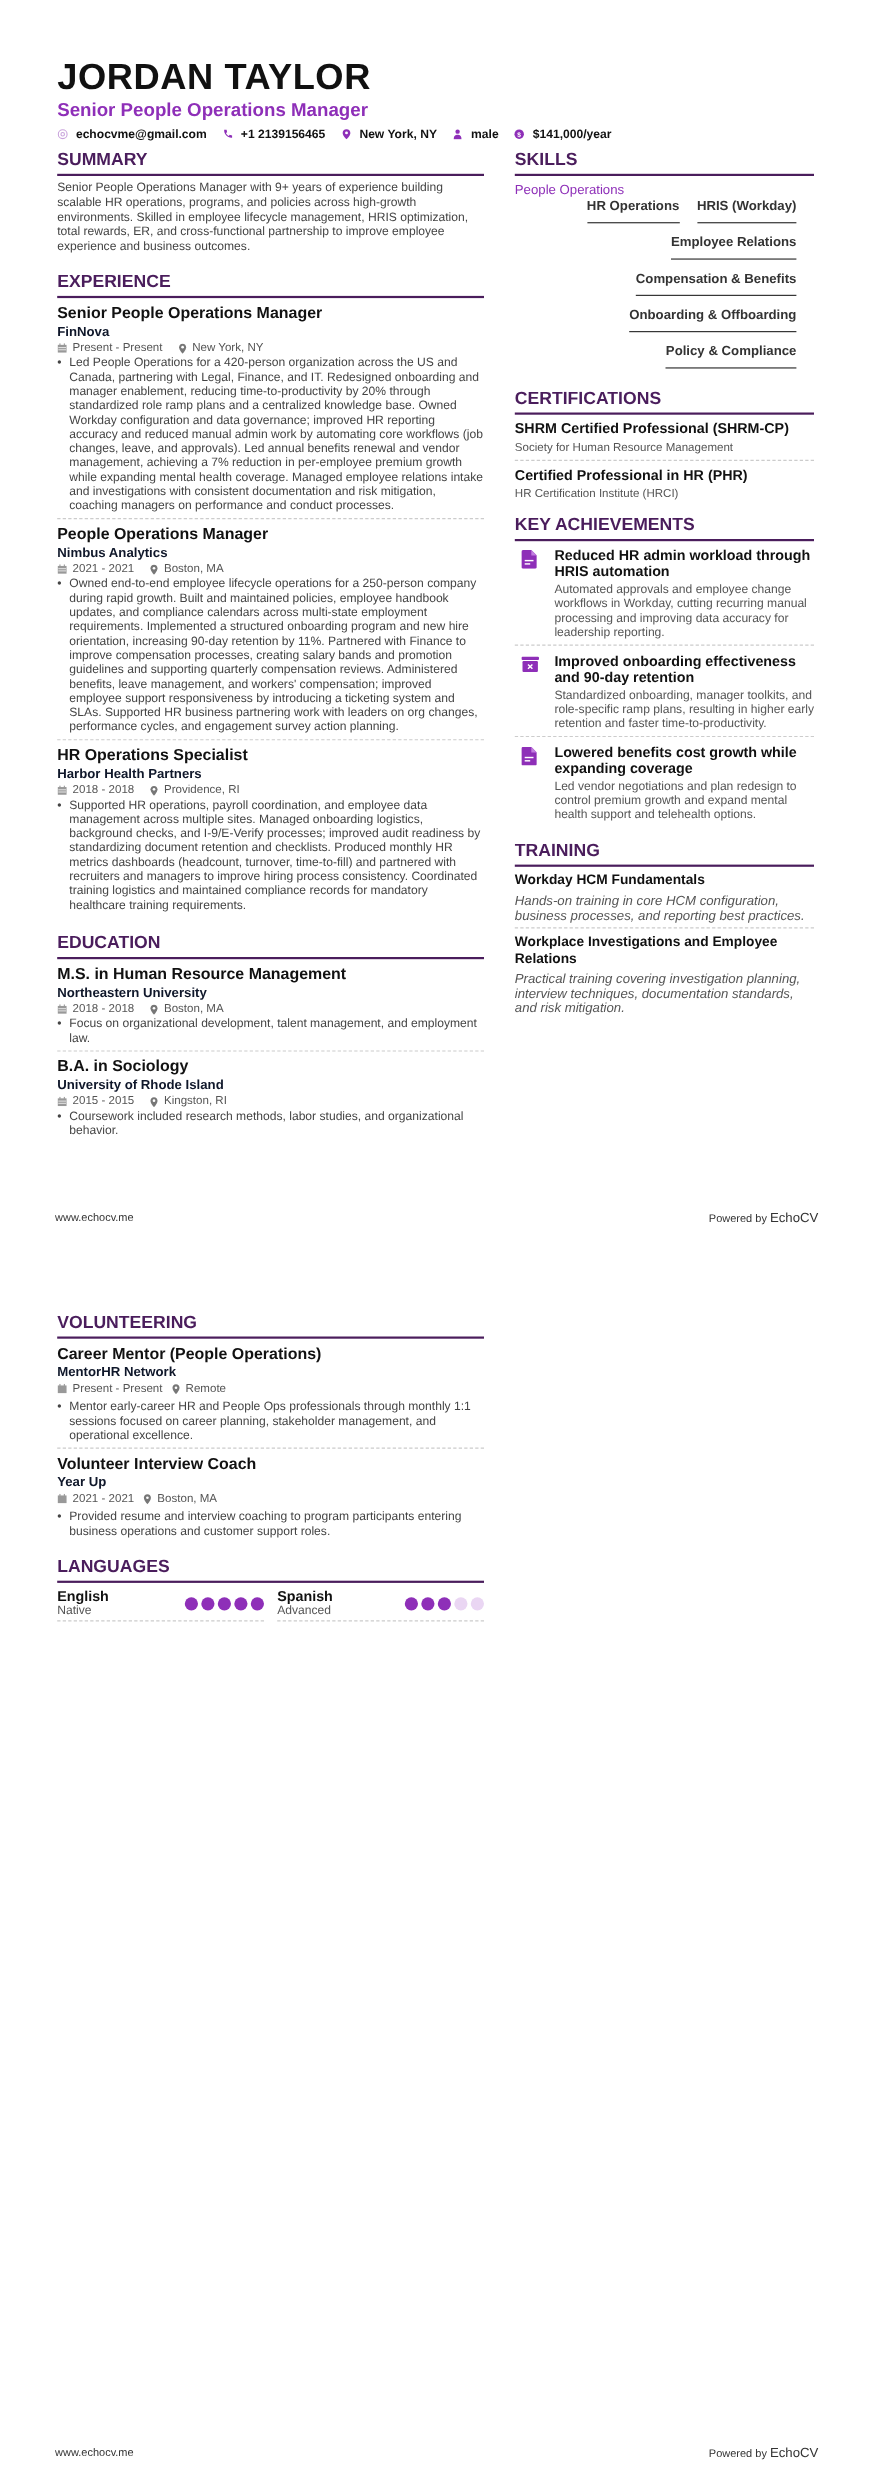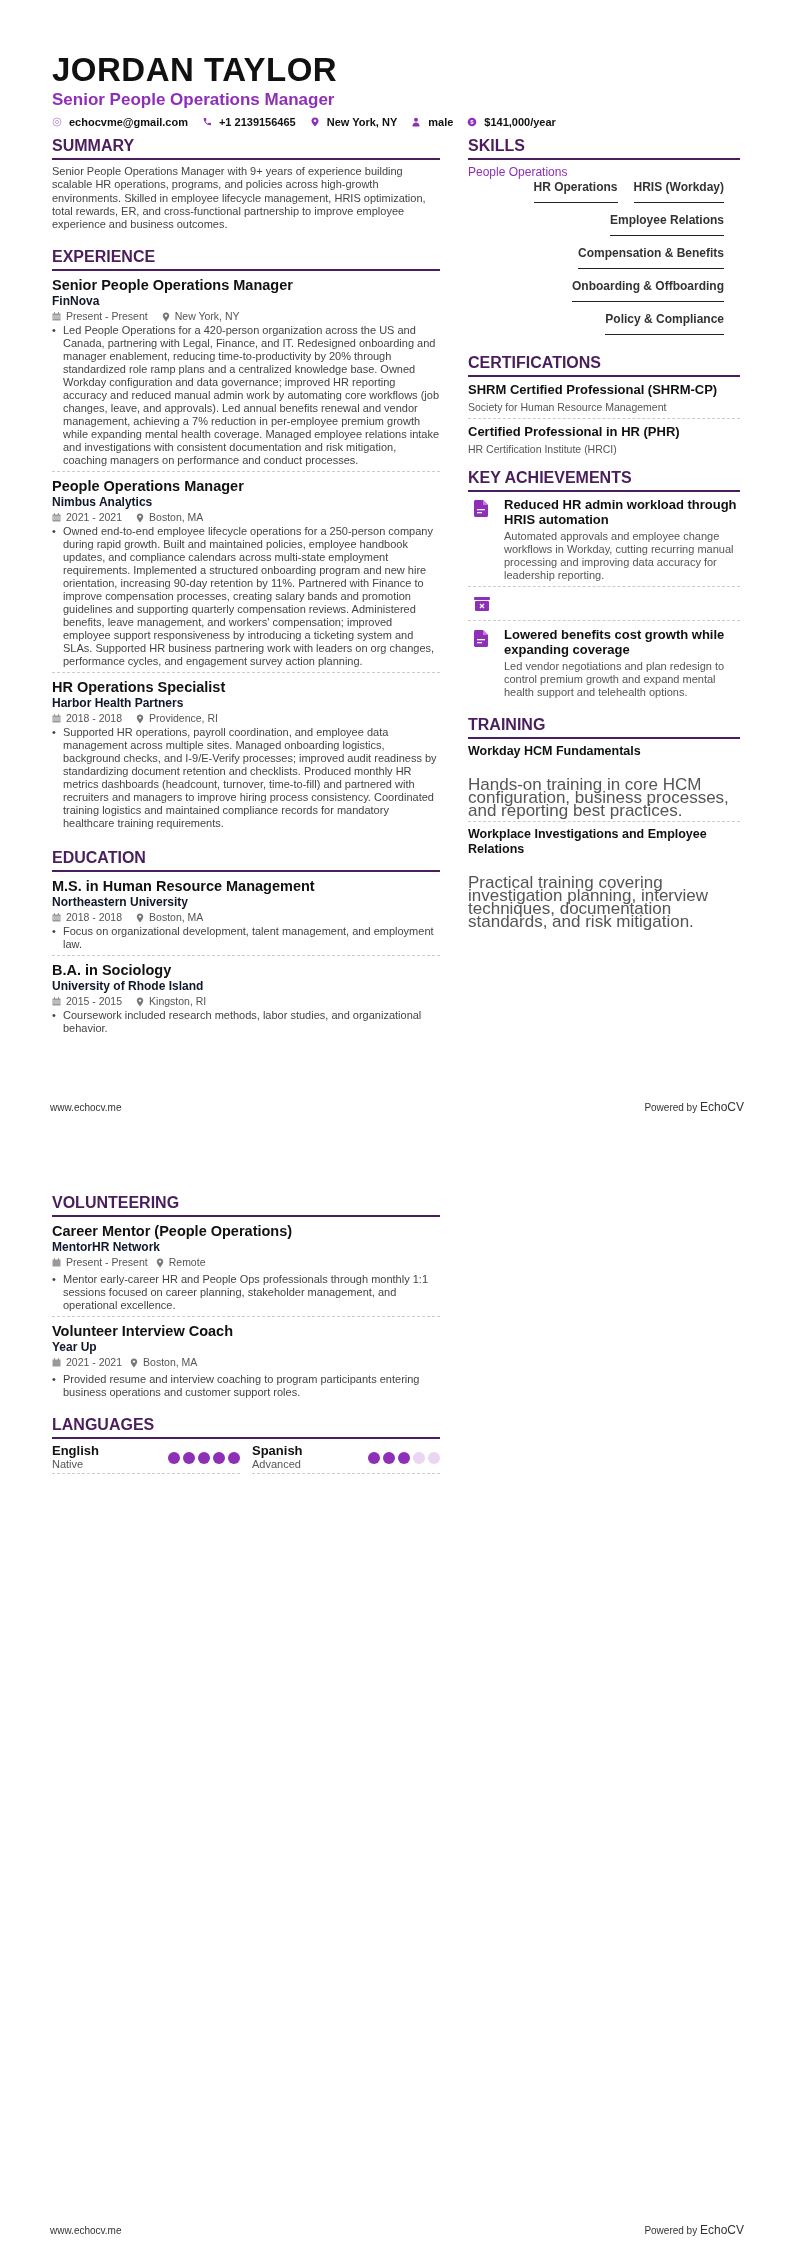--- a/index.html
+++ b/index.html
@@ -39,21 +39,21 @@
   .cert-title { font-size: 13px; font-weight: 700; color: #111; line-height: 16px; }
   .cert-sub { font-size: 10.5px; color: #555; line-height: 14px; margin-top: 2px; }
 
   .ach { display: flex; padding-bottom: 4px; border-bottom: 1px dashed #ccc; margin-bottom: 6px; }
   .ach.last { border-bottom: none; }
   .ach-ic { width: 36px; flex: 0 0 36px; padding-top: 3px; padding-left: 6px; }
   .ach-title { font-size: 13px; font-weight: 700; color: #111; line-height: 15px; }
   .ach-desc { font-size: 11px; color: #555; line-height: 13px; margin-top: 3px; }
 
   .train-title { font-size: 12.5px; font-weight: 700; color: #111; line-height: 15px; }
-  .train-desc { font-size: 17px; color: #555; line-height: 13px; margin-top: 19px; }
+  .train-desc { font-size: 12px; color: #555; line-height: 13px; margin-top: 5px; font-style: italic; }
 
   .footer { position: absolute; left: 50px; width: 694px; display: flex; justify-content: space-between; align-items: center; font-size: 10px; color: #333; }
   .footer .brand { font-size: 12px; color: #333; }
 
   .langs { display: flex; justify-content: space-between; gap: 12px; }
   .lang { width: 190px; display: flex; justify-content: space-between; align-items: center; border-bottom: 1px dashed #ccc; padding-bottom: 2px; }
   .lang-name { font-size: 13px; font-weight: 700; color: #111; line-height: 14px; }
   .lang-level { font-size: 11px; color: #555; line-height: 13px; }
   .dots { display: flex; }
   .dot { width: 12px; height: 12px; border-radius: 50%; margin-left: 3px; background: #8e2fb8; }
@@ -302,20 +302,24 @@
           <div class="ach-desc">Automated approvals and employee change workflows in Workday, cutting recurring manual processing and improving data accuracy for leadership reporting.</div>
         </div>
       </div>
 
       <div class="ach">
         <div class="ach-ic"><svg width="16" height="16" viewBox="0 0 16 16">
               <rect x="0" y="1" width="16" height="3" rx="1" fill="#8e2fb8"></rect>
               <rect x="1" y="5" width="14" height="10" rx="1" fill="#8e2fb8"></rect>
               <path d="M6 8 L10 12 M10 8 L6 12" stroke="#fff" stroke-width="1.3"></path>
             </svg></div>
+        <div>
+          <div class="ach-title">Improved onboarding effectiveness and 90-day retention</div>
+          <div class="ach-desc">Standardized onboarding, manager toolkits, and role-specific ramp plans, resulting in higher early retention and faster time-to-productivity.</div>
+        </div>
       </div>
 
       <div class="ach last">
         <div class="ach-ic"><svg width="14" height="17" viewBox="0 0 14 17">
               <path d="M1.5 0 L9 0 L14 5 L14 15.5 C14 16.3 13.3 17 12.5 17 L1.5 17 C0.7 17 0 16.3 0 15.5 L0 1.5 C0 0.7 0.7 0 1.5 0 Z" fill="#8e2fb8"></path>
               <path d="M9 0 L9 5 L14 5 Z" fill="#c27ee0"></path>
               <rect x="3" y="9" width="8" height="1.3" fill="#fff"></rect>
               <rect x="3" y="12" width="5" height="1.3" fill="#fff"></rect>
             </svg></div>
         <div>

